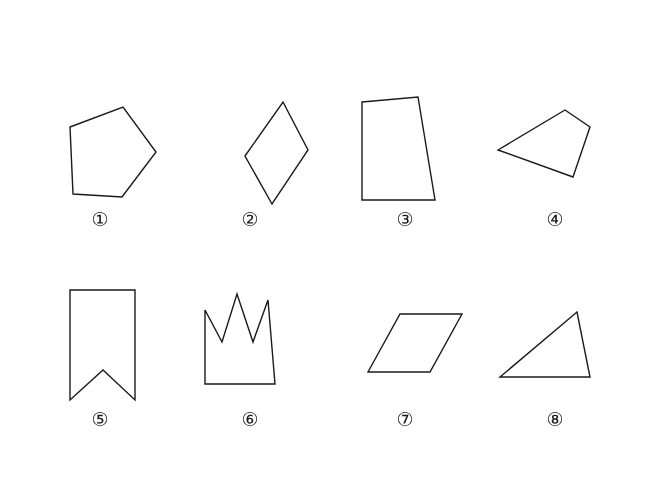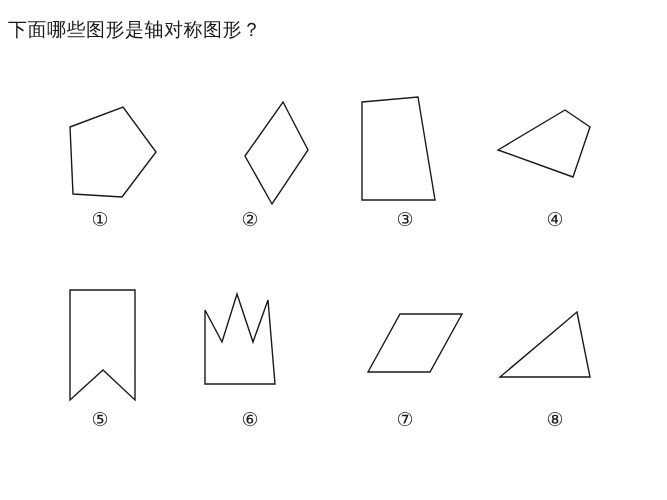--- a/index.html
+++ b/index.html
@@ -63,21 +63,20 @@
     stroke: #1a1a1a;
     stroke-width: 1.4;
     stroke-linejoin: miter;
   }
 </style>
 </head>
 <body>
 
 <div id="worksheet">
 
-  <div id="question-text">下面哪些图形是轴对称图形？</div>
 
   <div class="figure-cell" style="left:25px; top:72px;">
     <div class="figure-svg-wrap">
       <svg viewBox="0 0 150 140" xmlns="http://www.w3.org/2000/svg">
         <polygon class="shape-path" points="45,55 98,35 131,80 97,125 48,122"></polygon>
       </svg>
     </div>
     <div class="figure-label">①</div>
   </div>
 

